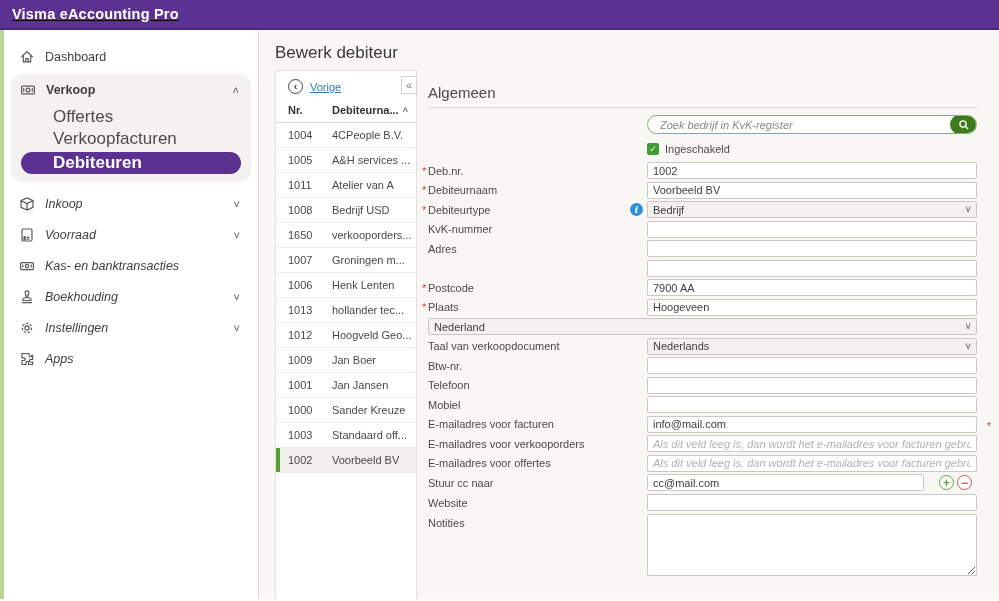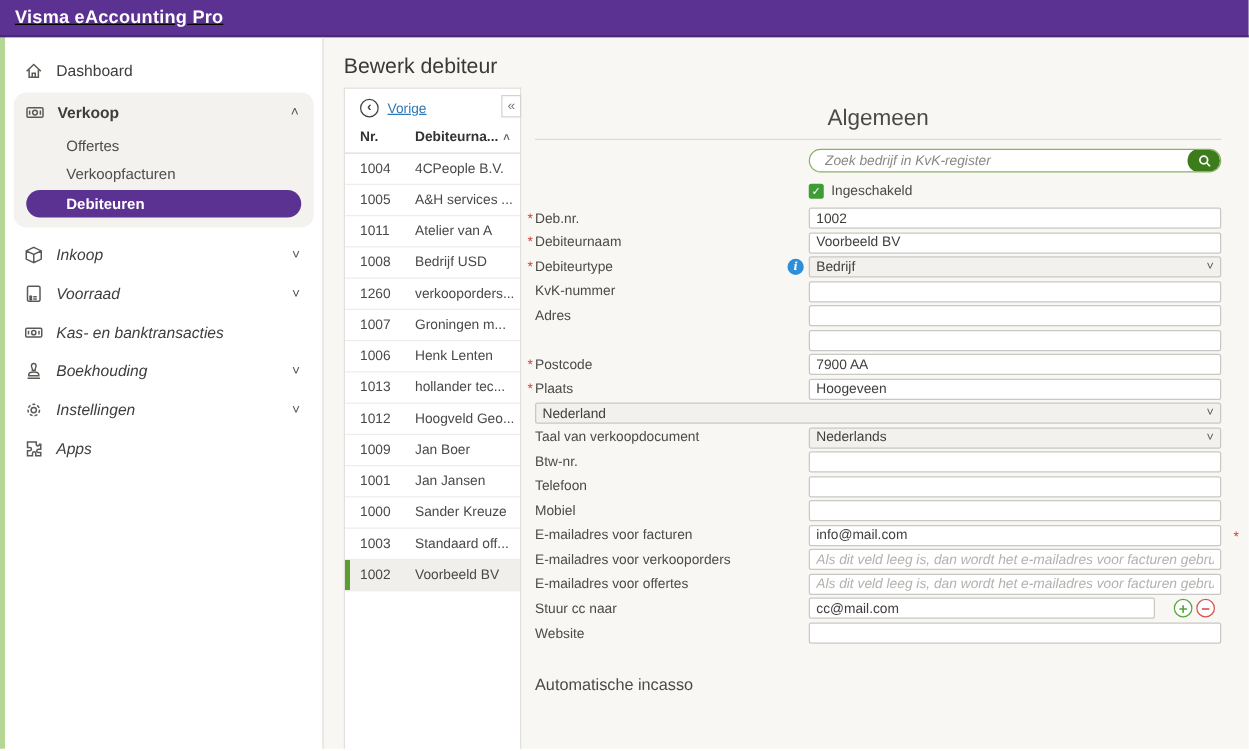--- a/index.html
+++ b/index.html
@@ -15,21 +15,21 @@
   .shell { display:flex; height:569px; }
   .greenstrip { width:4px; background:#b6d695; flex:none; }
   .sidebar { width:255px; flex:none; background:#fff; border-right:1px solid #d9d7d3;
     padding-top:12px; color:#3f3e3c; }
   .nav-item { display:flex; align-items:center; height:30px; padding:0 14px; cursor:pointer; }
   .nav-item .ico { width:17px; height:17px; margin-right:10px; flex:none; display:flex; align-items:center; justify-content:center; }
   .nav-item .lbl { font-size:12.5px; flex:1; }
   .nav-item .chev { font-size:11px; color:#555; margin-right:4px; }
   .nav-group { background:#f4f2ef; border-radius:10px; margin:2px 7px 6px 7px; padding-bottom:8px; }
   .nav-group .nav-item { padding:0 8px; height:32px; }
-  .sub-item { font-size:12px; color:#4d4c49; padding:0 8px 0 42px; height:22px;
+  .sub-item { font-size:17px; color:#4d4c49; padding:0 8px 0 42px; height:22px;
     display:flex; align-items:center; cursor:pointer; }
   .sub-item.pill { background:#5b3191; color:#fff; font-weight:bold; border-radius:12px;
     margin:2px 10px 0 10px; padding-left:32px; height:22px; }
   .nav-rest .nav-item { height:31px;font-style:italic; }
   svg.icon { stroke:#5a5a57; fill:none; stroke-width:1.2; }
 
   
   .main { flex:1; background:#f8f7f4; position:relative; }
   .page-title { font-size:17px; color:#3a3938; padding:13px 0 0 16px; height:40px; }
   .content { display:flex; padding-left:16px; height:529px; }
@@ -52,22 +52,22 @@
   .sort-caret { font-size:9px; color:#666; margin-left:4px; }
   .trow { display:flex; height:25px; align-items:center; padding-left:12px;
     border-bottom:1px solid #efedea; cursor:pointer; position:relative; }
   .trow .c1 { width:44px; flex:none; }
   .trow .c2 { flex:1; white-space:nowrap; overflow:hidden; }
   .trow.selected { background:#f1efec; }
   .trow.selected .selbar { position:absolute; left:0; top:0; bottom:0; width:4px; background:#5a9e32; }
 
   
   .form-area { flex:1; margin-left:11px; padding-right:22px; position:relative; }
-  .section-title { font-size:18px; color:#4c4a47; margin-top:14px; padding-bottom:6px;
-    border-bottom:1px solid #dcdad5;text-align:center; }
+  .section-title { font-size:15px; color:#4c4a47; margin-top:14px; padding-bottom:6px;
+    border-bottom:1px solid #dcdad5; }
   .frow { display:flex; align-items:center; margin-bottom:2.5px; position:relative; }
   .frow .flabel { width:219px; flex:none; font-size:11px; color:#4b4a47; display:flex; }
   .req { color:#cc4437; width:6px; margin-left:-6px; font-size:11px; }
   .fctrl { flex:1; position:relative; display:flex; align-items:center; }
   input.fld { width:100%; height:17px; border:1px solid #c9c8c4; border-radius:2px;
     font-size:11px; color:#3f3e3c; padding:0 5px; background:#fff;
     font-family:"Liberation Sans","DejaVu Sans",sans-serif; }
   input.fld::placeholder { color:#b3b1ad; font-style:italic; }
   .selectbox { width:100%; height:17px; border:1px solid #c9c8c4; border-radius:2px;
     background:#f2f1ee; font-size:11px; color:#3f3e3c; padding:0 5px;
@@ -242,21 +242,21 @@
           </div>
         <div class="trow">
             <span class="c1">1011</span>
             <span class="c2">Atelier van A</span>
           </div>
         <div class="trow">
             <span class="c1">1008</span>
             <span class="c2">Bedrijf USD</span>
           </div>
         <div class="trow">
-            <span class="c1">1260</span>
+            <span class="c1">1650</span>
             <span class="c2">verkooporders...</span>
           </div>
         <div class="trow">
             <span class="c1">1007</span>
             <span class="c2">Groningen m...</span>
           </div>
         <div class="trow">
             <span class="c1">1006</span>
             <span class="c2">Henk Lenten</span>
           </div>
@@ -482,18 +482,26 @@
 
         <div class="frow" style="margin-top:3px">
             <span class="flabel">
               <span>Website</span>
             </span>
           <span class="fctrl">
               <input class="fld" value="" style="">
             </span>
           </div>
 
+        <div class="frow" style="align-items:flex-start">
+            <span class="flabel" style="padding-top:3px">
+              <span>Notities</span>
+            </span>
+          <span class="fctrl">
+              <textarea class="fld" style=""></textarea>
+            </span>
+          </div>
 
         <div class="cutoff-title">Automatische incasso</div>
       </div>
     </div>
   </div>
 </div>
 
 </body></html>

